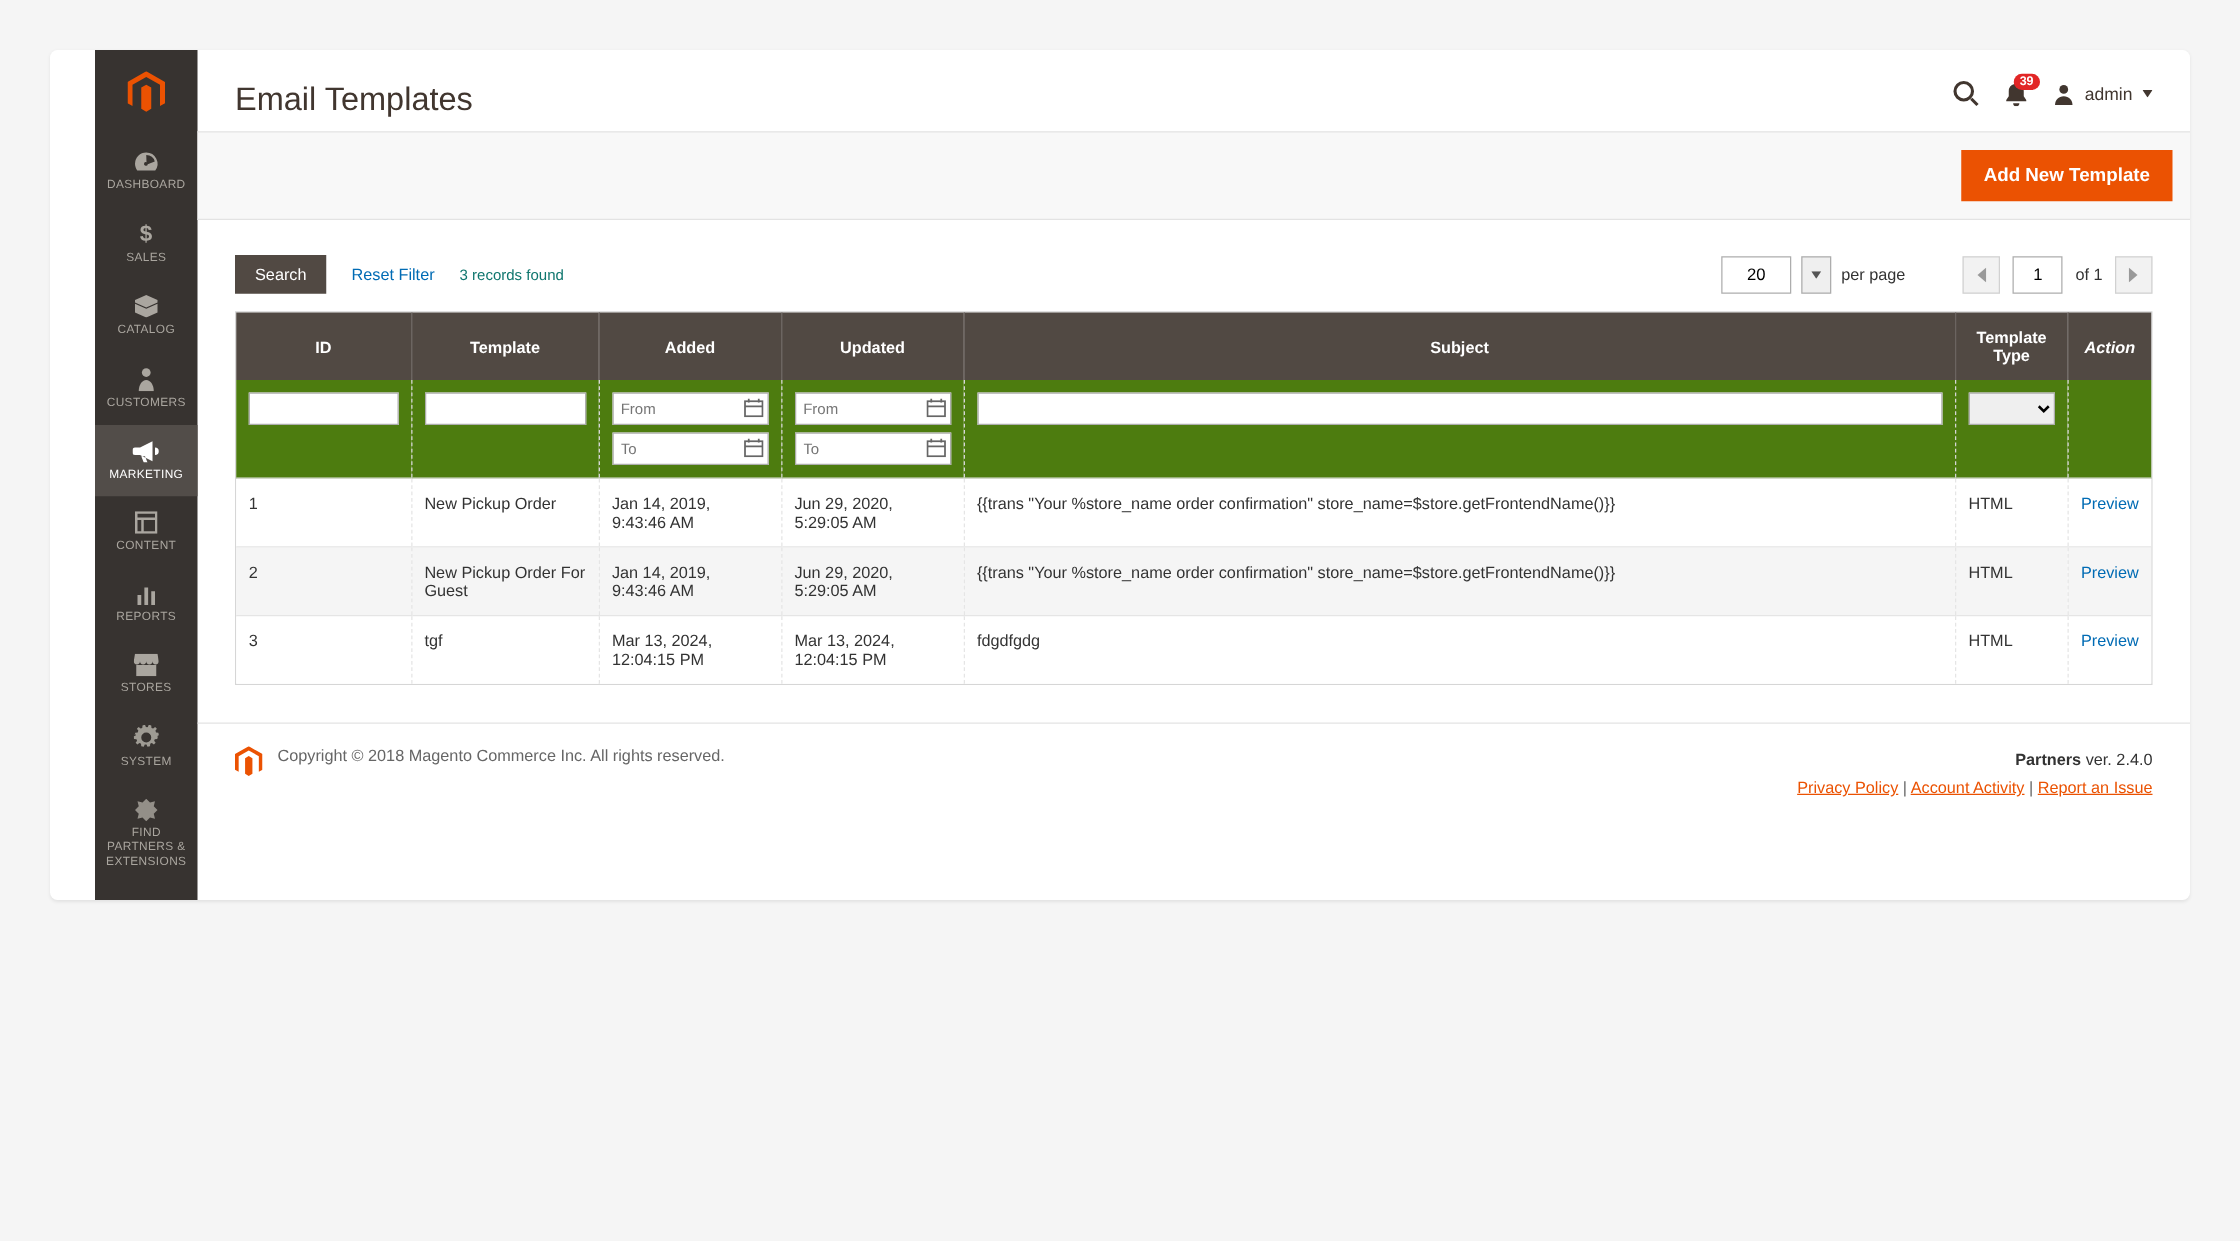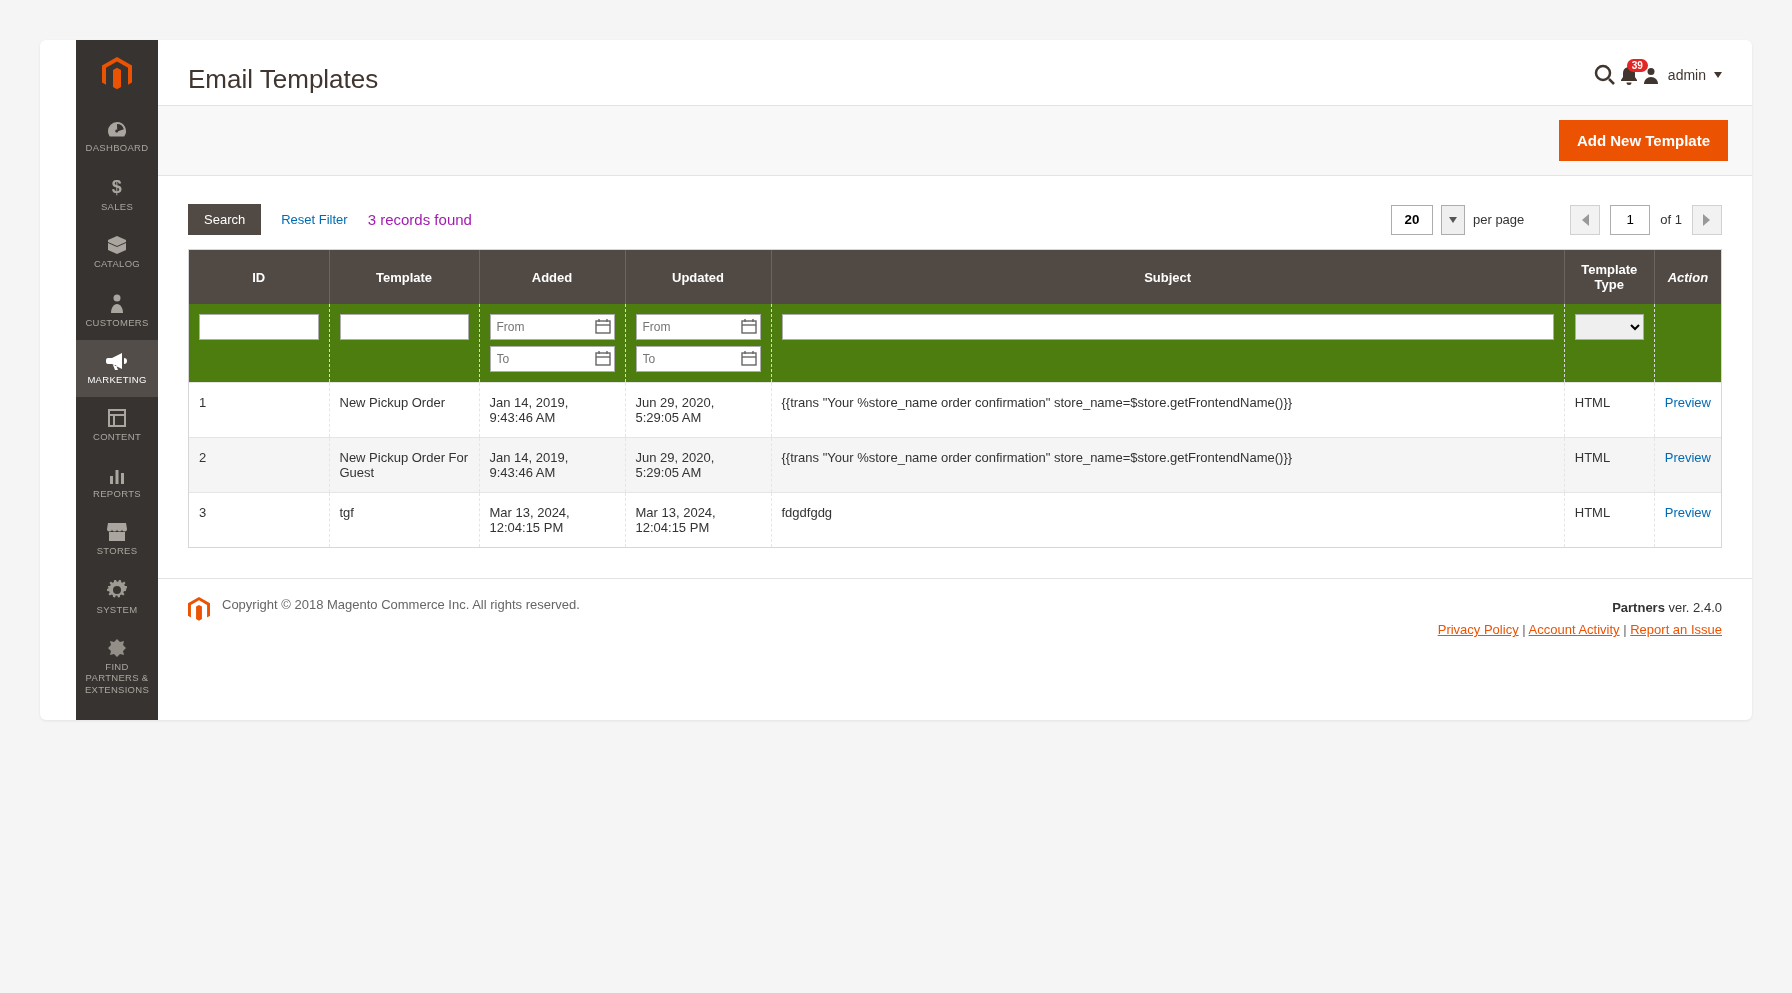--- a/index.html
+++ b/index.html
@@ -7,33 +7,33 @@
 .app { background: #fff; border-radius: 6px; overflow: hidden; display: flex; box-shadow: 0 1px 3px rgba(0,0,0,0.08); min-height: 680px; }
 .sidebar { width: 82px; background: #373330; display: flex; flex-direction: column; margin-left: 36px; }
 .logo-cell { height: 68px; display:flex; align-items:center; justify-content:center; }
 .nav-item { display:flex; flex-direction:column; align-items:center; justify-content:center; padding: 12px 4px; cursor:pointer; color:#aaa69f; font-size:9.5px; letter-spacing:0.3px; text-align:center; }
 .nav-item.active { background:#524d49; color:#fff; }
 .nav-item svg { margin-bottom:4px; }
 .nav-item span { text-transform:uppercase; }
 .main { flex:1; display:flex; flex-direction:column; }
 .topbar { display:flex; align-items:flex-start; padding: 24px 30px 10px 30px; }
 .page-title { font-size:26px; font-weight:400; color:#41362f; flex:1; }
-.topbar-right { display:flex; align-items:center; gap:4px; }
+.topbar-right { display:flex; align-items:center; gap:20px; }
 .icon-btn { cursor:pointer; position:relative; display:flex; align-items:center; }
 .badge { position:absolute; top:-6px; right:-10px; background:#e22626; color:#fff; font-size:10px; border-radius:9px; padding:1px 5px; font-weight:600; }
 .user { display:flex; align-items:center; gap:8px; cursor:pointer; font-size:14px; color:#41362f; }
-.add-bar { background:#f8f8f8; border-top:1px solid #e3e3e3; border-bottom:1px solid #e3e3e3; padding:14px 24px; display:flex; justify-content:flex-end; margin-bottom:28px; }
+.add-bar { background:#f8f8f8; border-top:1px solid #e3e3e3; border-bottom:1px solid #e3e3e3; padding:14px 14px; display:flex; justify-content:flex-end; margin-bottom:28px; }
 .btn-primary { background:#eb5202; color:#fff; border:none; padding:12px 18px; font-size:15px; font-weight:600; cursor:pointer; }
 .controls { display:flex; align-items:center; padding:0 30px 14px 30px; gap:20px; }
 .btn-dark { background:#514943; color:#fff; border:none; padding:8px 16px; font-size:13px; cursor:pointer; }
 .link { color:#006bb4; cursor:pointer; font-size:13px; }
-.records { font-size:15px; color:#a21caf; }
+.records { font-size:12px; color:#0f766e; }
 .spacer { flex:1; }
 .page-size { display:flex; align-items:center; gap:8px; font-size:13px; }
-.page-size input { width:42px; height:30px; border:1px solid #adadad; text-align:center;font-weight:bold; }
+.page-size input { width:56px; height:30px; border:1px solid #adadad; text-align:center; }
 .page-size .dd { width:24px; height:30px; border:1px solid #adadad; background:#efefef; display:flex; align-items:center; justify-content:center; cursor:pointer; }
 .pager { display:flex; align-items:center; gap:10px; margin-left:26px; font-size:13px; }
 .pager button { width:30px; height:30px; border:1px solid #d1d1d1; background:#f2f2f2; cursor:pointer; display:flex; align-items:center; justify-content:center; }
 .pager input { width:40px; height:30px; border:1px solid #adadad; text-align:center; }
 .grid { margin:0 30px 30px 30px; border:1px solid #d6d6d6; }
 .grid table { width:100%; border-collapse:collapse; }
 .grid th { background:#514943; color:#fff; text-align:center; font-weight:600; font-size:13px; padding:12px 10px; border-right:1px solid #6b6460; }
 .grid th:last-child { border-right:none;font-style:italic; }
 .filter-row td { background:#4d7c0f; padding:10px 10px; border-right:1px dashed #d6d6d6; vertical-align:top; }
 .filter-row td:last-child { border-right:none; }

